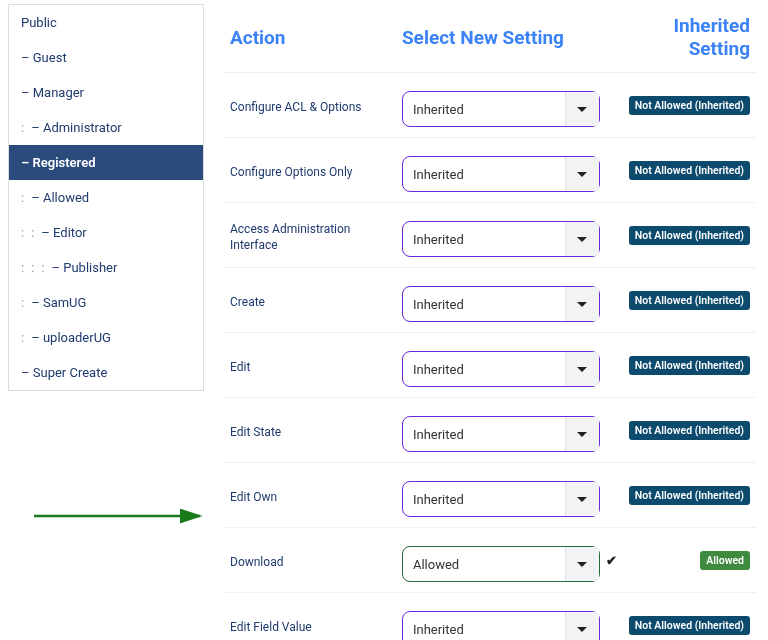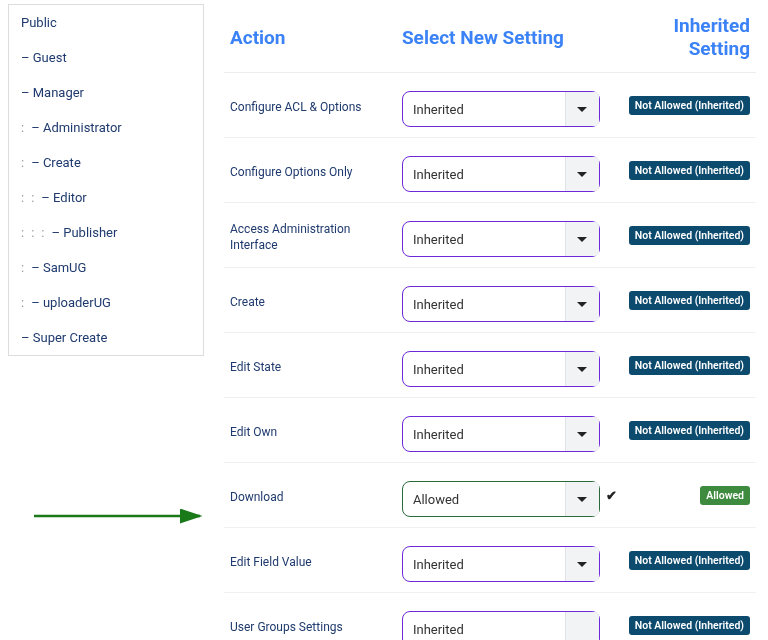--- a/index.html
+++ b/index.html
@@ -152,23 +152,26 @@
       <div class="side-item">
         <span>– Guest</span>
       </div>
       <div class="side-item">
         <span>– Manager</span>
       </div>
       <div class="side-item">
         <span class="dots">:</span>
         <span>– Administrator</span>
       </div>
-      <div class="side-item">
-        <span class="dots">:</span>
-        <span>– Create</span>
+      <div class="side-item active">
+        <span>– Registered</span>
+      </div>
+      <div class="side-item">
+        <span class="dots">:</span>
+        <span>– Allowed</span>
       </div>
       <div class="side-item">
         <span class="dots">:</span>
         <span class="dots">:</span>
         <span>– Editor</span>
       </div>
       <div class="side-item">
         <span class="dots">:</span>
         <span class="dots">:</span>
         <span class="dots">:</span>
@@ -234,20 +237,34 @@
                   <span class="sel-btn">
                     <span class="chev"></span>
                   </span>
                 </div>
               </div>
             </td>
             <td class="calc-cell"><span class="badge red">Not Allowed (Inherited)</span></td>
           </tr>
           <tr>
             <td class="action-cell">Create</td>
+            <td>
+              <div class="select-wrap">
+                <div class="select-box">
+                  <span class="sel-text">Inherited</span>
+                  <span class="sel-btn">
+                    <span class="chev"></span>
+                  </span>
+                </div>
+              </div>
+            </td>
+            <td class="calc-cell"><span class="badge red">Not Allowed (Inherited)</span></td>
+          </tr>
+          <tr>
+            <td class="action-cell">Edit</td>
             <td>
               <div class="select-wrap">
                 <div class="select-box">
                   <span class="sel-text">Inherited</span>
                   <span class="sel-btn">
                     <span class="chev"></span>
                   </span>
                 </div>
               </div>
             </td>

